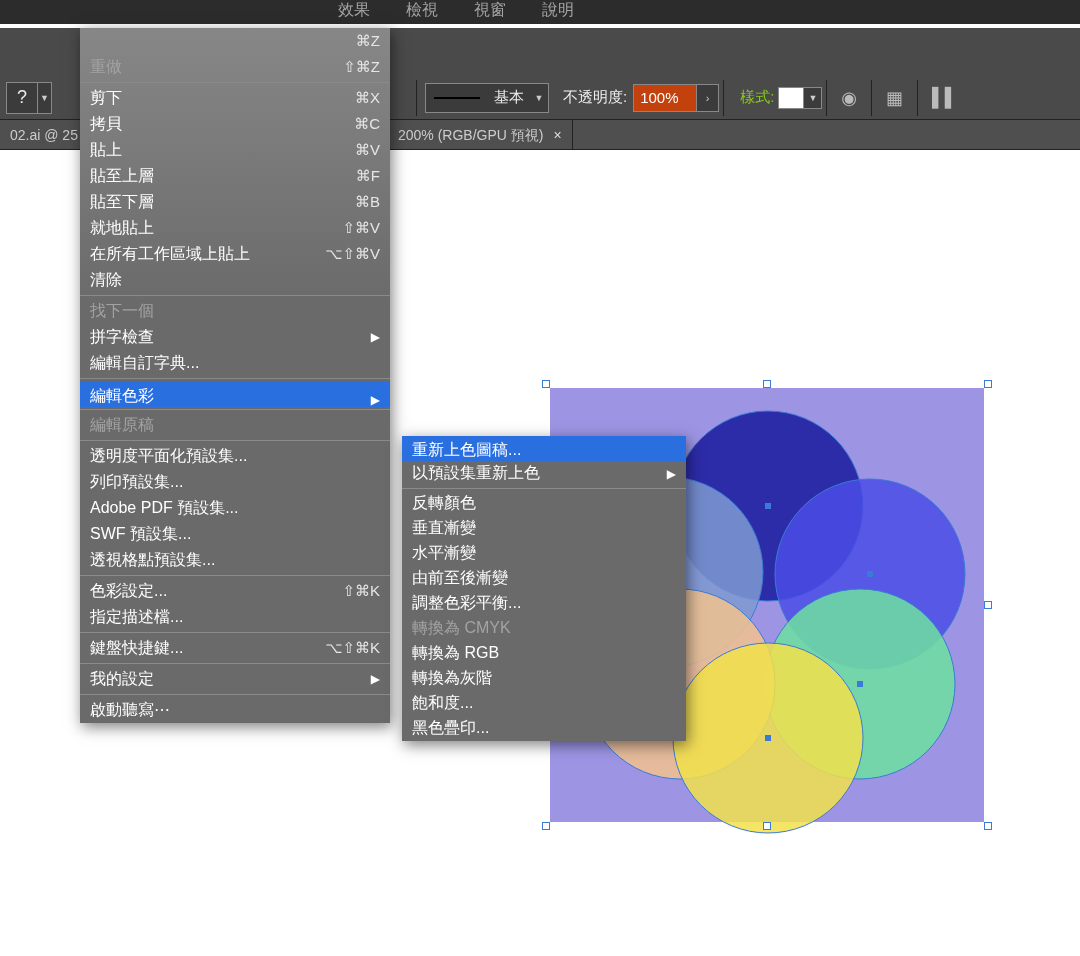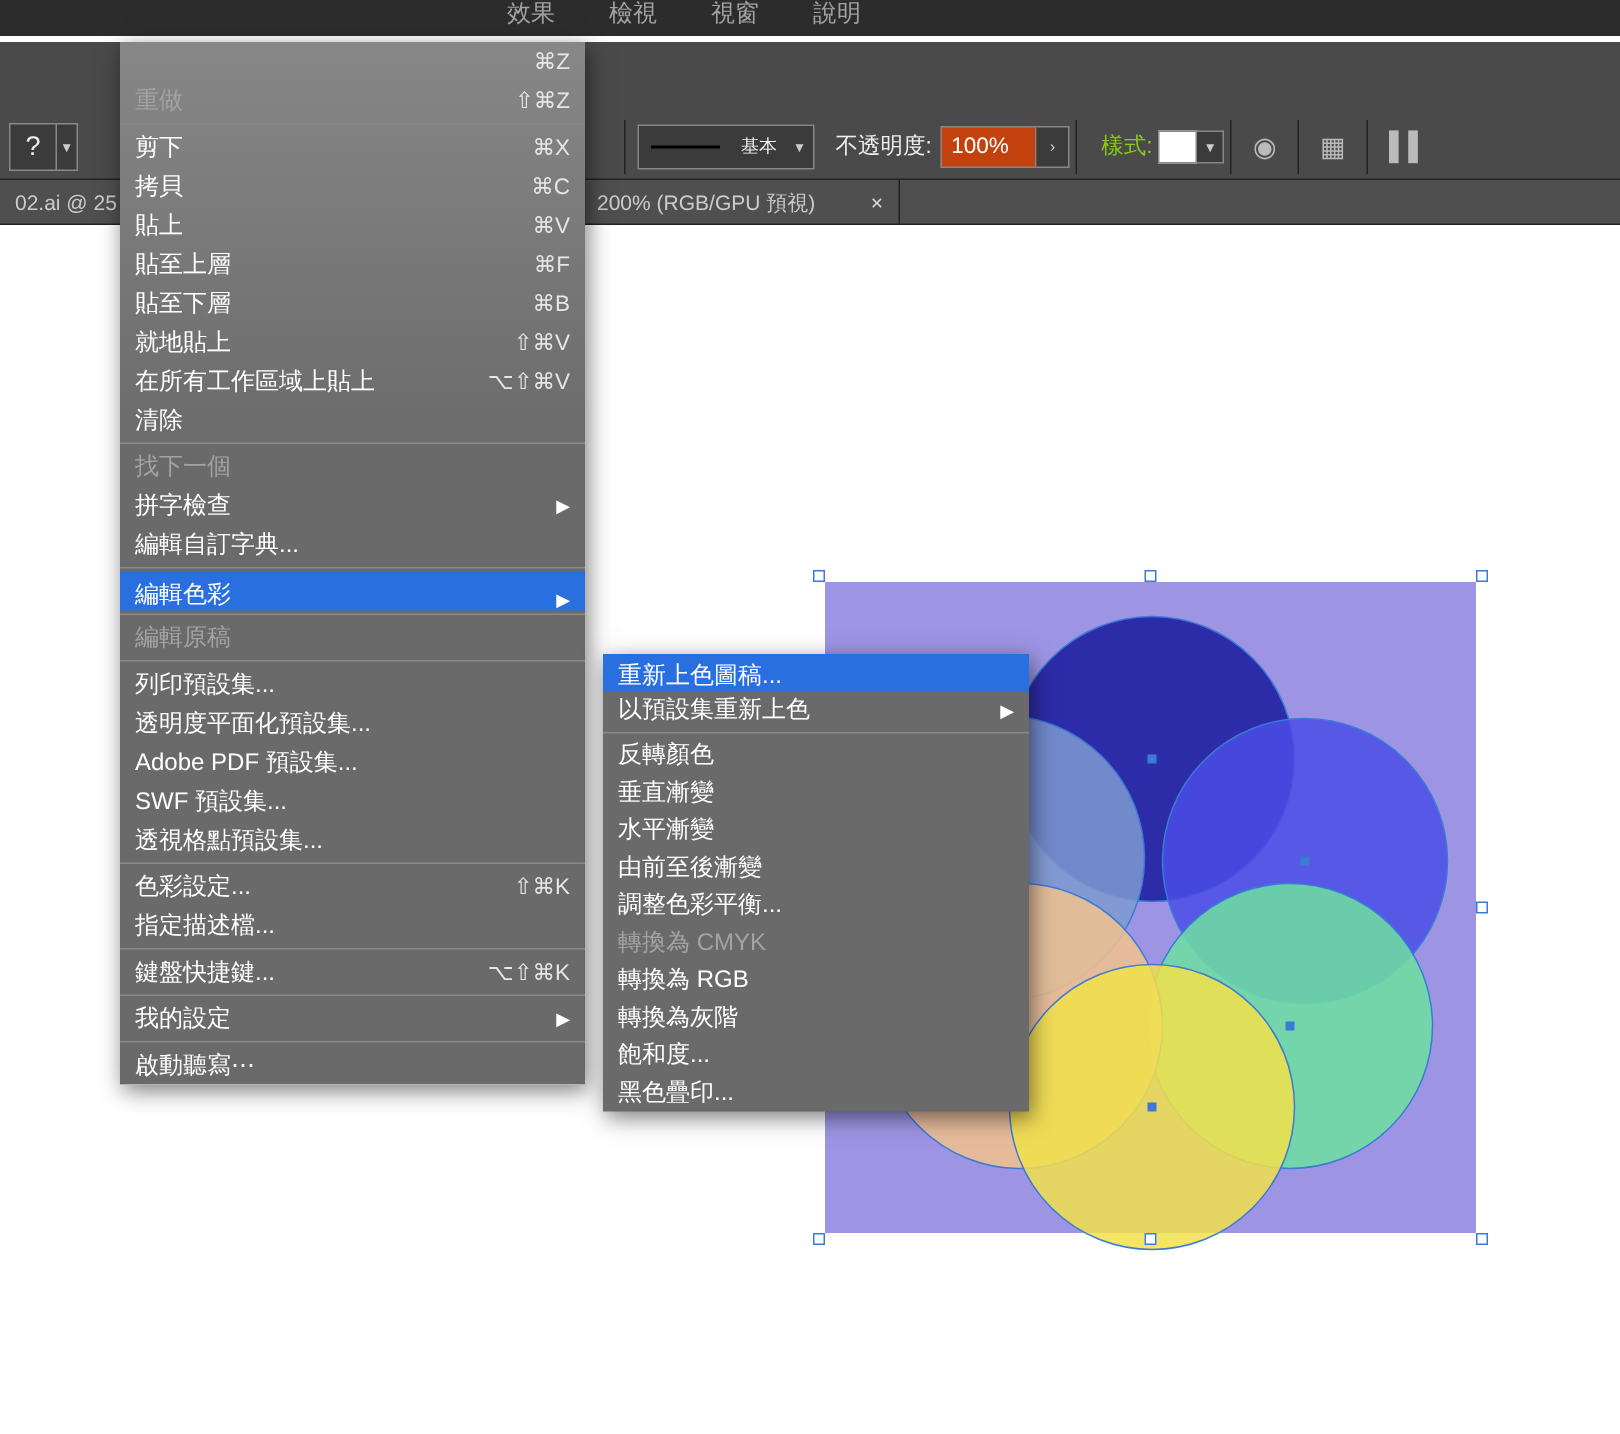--- a/index.html
+++ b/index.html
@@ -24,41 +24,41 @@
     background:#3b3b3b; color:#eee; font-size:18px; display:flex;
     align-items:center; justify-content:center; }
   .ctrl-help-dd { width:14px; height:32px; background:#3b3b3b; border:1px solid #888;
     border-left:none; color:#ccc; font-size:9px; display:flex;
     align-items:center; justify-content:center; }
   .ctrlbar .spacer { flex:0 0 360px; }
   .vsep { width:1px; height:36px; background:#222; margin:0 4px; }
   .stroke { display:flex; align-items:center; height:30px;
     background:#3b3b3b; border:1px solid #888; margin:0 4px; }
   .stroke-line { width:46px; height:2px; background:#000; margin:0 8px; }
-  .stroke-lbl { color:#eee; font-size:12px; padding:0 6px; }
+  .stroke-lbl { color:#eee; font-size:15px; padding:0 6px; }
   .stroke-dd { width:18px; color:#ccc; font-size:9px; text-align:center; }
   .opac-lbl { color:#eee; font-size:15px; margin:0 6px 0 10px; }
   .opac-val { color:#fff; background:#c2410c; border:1px solid #888;
     height:28px; width:64px; padding:0 6px; font-size:15px; line-height:26px; }
   .opac-btn { width:22px; height:28px; background:#3b3b3b; border:1px solid #888;
     border-left:none; color:#ccc; font-size:11px; display:flex;
     align-items:center; justify-content:center; }
   .style-lbl { color:#84cc16; font-size:15px; margin:0 4px 0 12px; }
   .style-sw { width:26px; height:22px; background:#fff; border:1px solid #888; }
   .style-dd { width:18px; height:22px; background:#3b3b3b; border:1px solid #888;
     border-left:none; color:#ccc; font-size:9px; display:flex;
     align-items:center; justify-content:center; }
   .ic { color:#bbb; font-size:18px; margin:0 10px; }
 
   
   .docrow { position:absolute; left:0; top:120px; width:1080px; height:30px;
     background:#4f4f4f; border-bottom:1px solid #222; color:#ccc; }
   .doctab { position:absolute; left:0; top:0; height:30px; padding:0 10px;
     line-height:30px; font-size:14px; display:flex; align-items:center; }
-  .doctab.second { left:388px; border-right:1px solid #222;gap:27px; }
+  .doctab.second { left:388px; border-right:1px solid #222; }
 
   
 
   
   .art { position:absolute; left:550px; top:388px; width:434px; height:434px;
     background:#9d95e4; }
   .bb { position:absolute; border:1px solid #3a7bd5; }
   .bb.outer { left:546px; top:384px; width:442px; height:442px; border:none; }
   .handle { position:absolute; width:8px; height:8px; background:#fff;
     border:1px solid #3a7bd5; }
@@ -213,24 +213,24 @@
     <div class="row hl">
       <span class="lab">編輯色彩</span>
       <span class="ar">▶</span>
     </div>
     <div class="sep"></div>
     <div class="row dis">
       <span class="lab">編輯原稿</span>
     </div>
     <div class="sep"></div>
     <div class="row">
+      <span class="lab">透明度平面化預設集...</span>
+    </div>
+    <div class="row">
       <span class="lab">列印預設集...</span>
-    </div>
-    <div class="row">
-      <span class="lab">透明度平面化預設集...</span>
     </div>
     <div class="row">
       <span class="lab">Adobe PDF 預設集...</span>
     </div>
     <div class="row">
       <span class="lab">SWF 預設集...</span>
     </div>
     <div class="row">
       <span class="lab">透視格點預設集...</span>
     </div>

